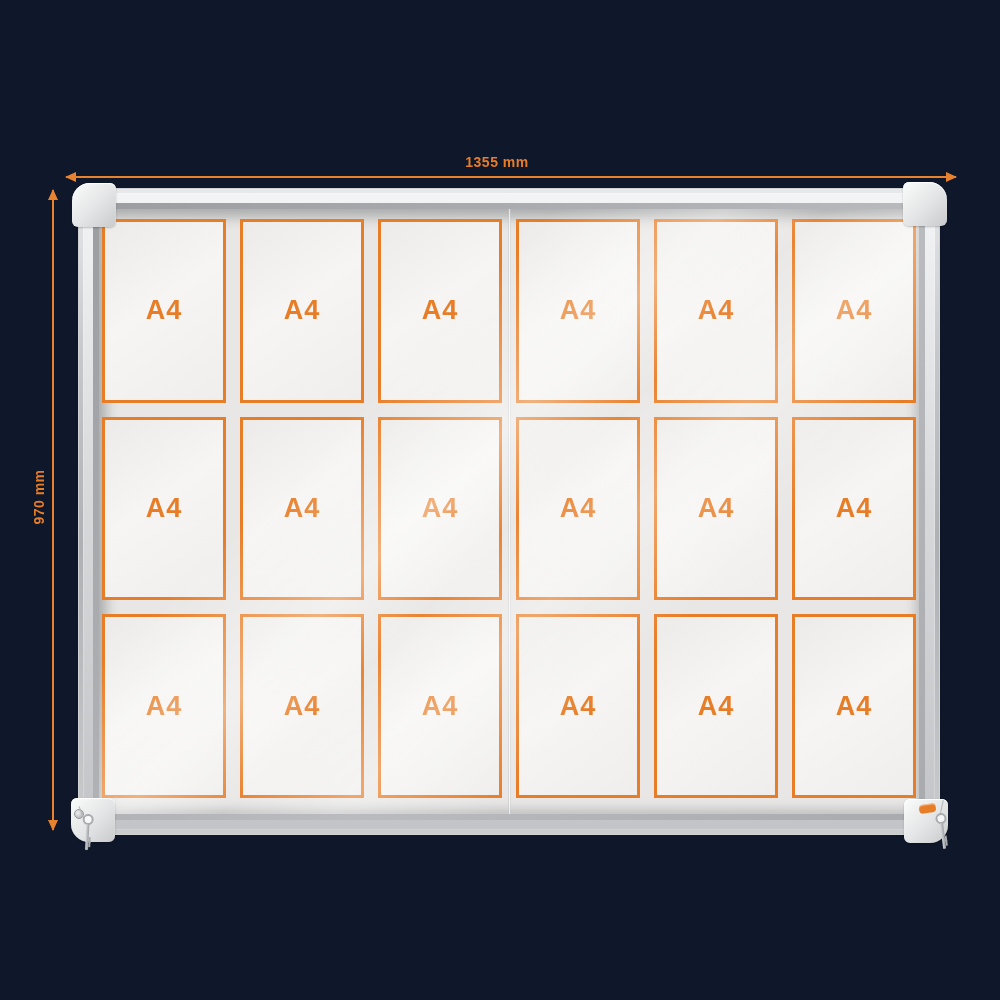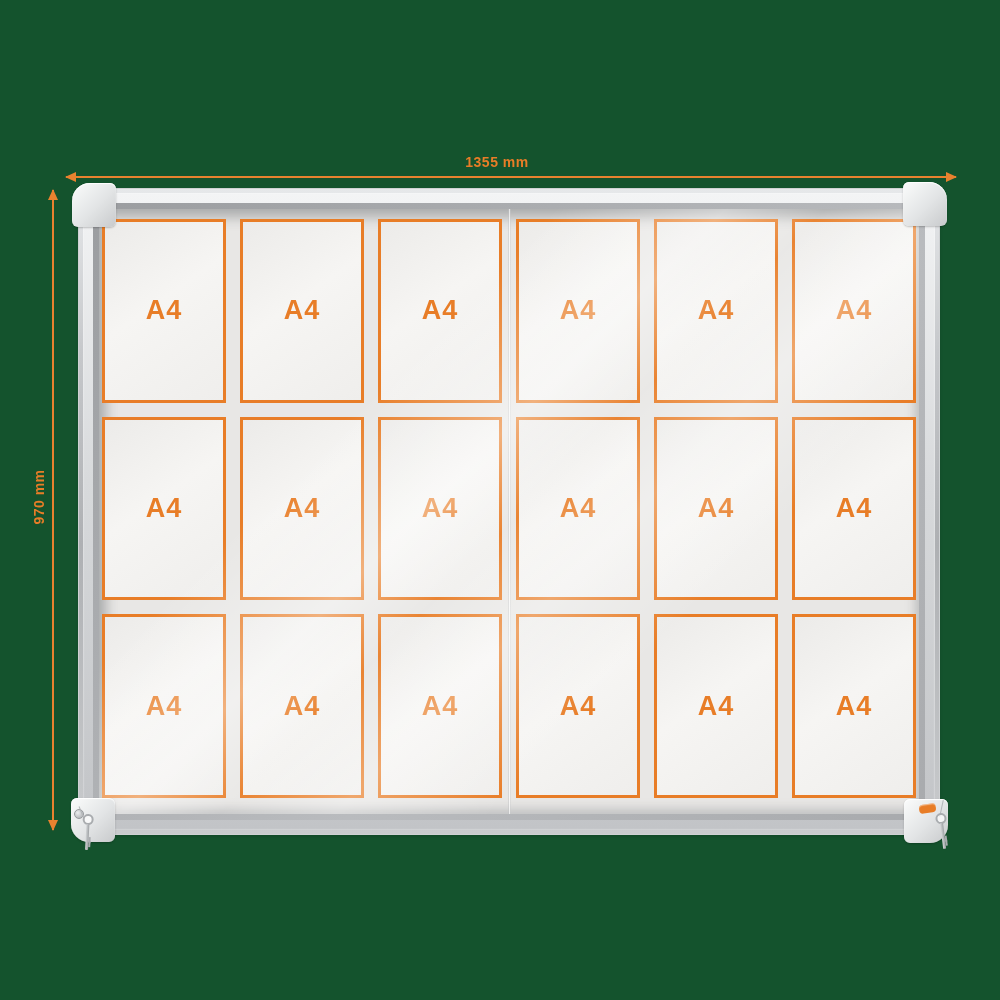--- a/index.html
+++ b/index.html
@@ -1,17 +1,17 @@
 <!DOCTYPE html>
 <html><head>
 <meta charset="utf-8">
 <style>
   html,body { margin:0; padding:0; background:#ffffff; }
   body { font-family:"Liberation Sans", sans-serif; }
-  .scene { position:relative; width:1000px; height:1000px; background:#14532d; overflow:hidden; }
+  .scene { position:relative; width:1000px; height:1000px; background:#0f172a; overflow:hidden; }
 
   
   .dim-label { color:#E87D27; font-weight:bold; font-size:14px; letter-spacing:.5px; text-align:center; }
   .dim-label-h { position:absolute; left:437px; top:154px; width:120px; }
   .dim-label-v { position:absolute; left:-9px; top:487px; width:100px; height:20px;
                  transform:rotate(-90deg); }
   .dim-line-h { position:absolute; left:66px; top:176px; width:890px; height:2px; background:#E8822F; }
   .dim-line-h::before { content:""; position:absolute; left:-1px; top:50%; transform:translateY(-50%);
     border-right:11px solid #E8822F; border-top:5px solid transparent; border-bottom:5px solid transparent; }
   .dim-line-h::after { content:""; position:absolute; right:-1px; top:50%; transform:translateY(-50%);

